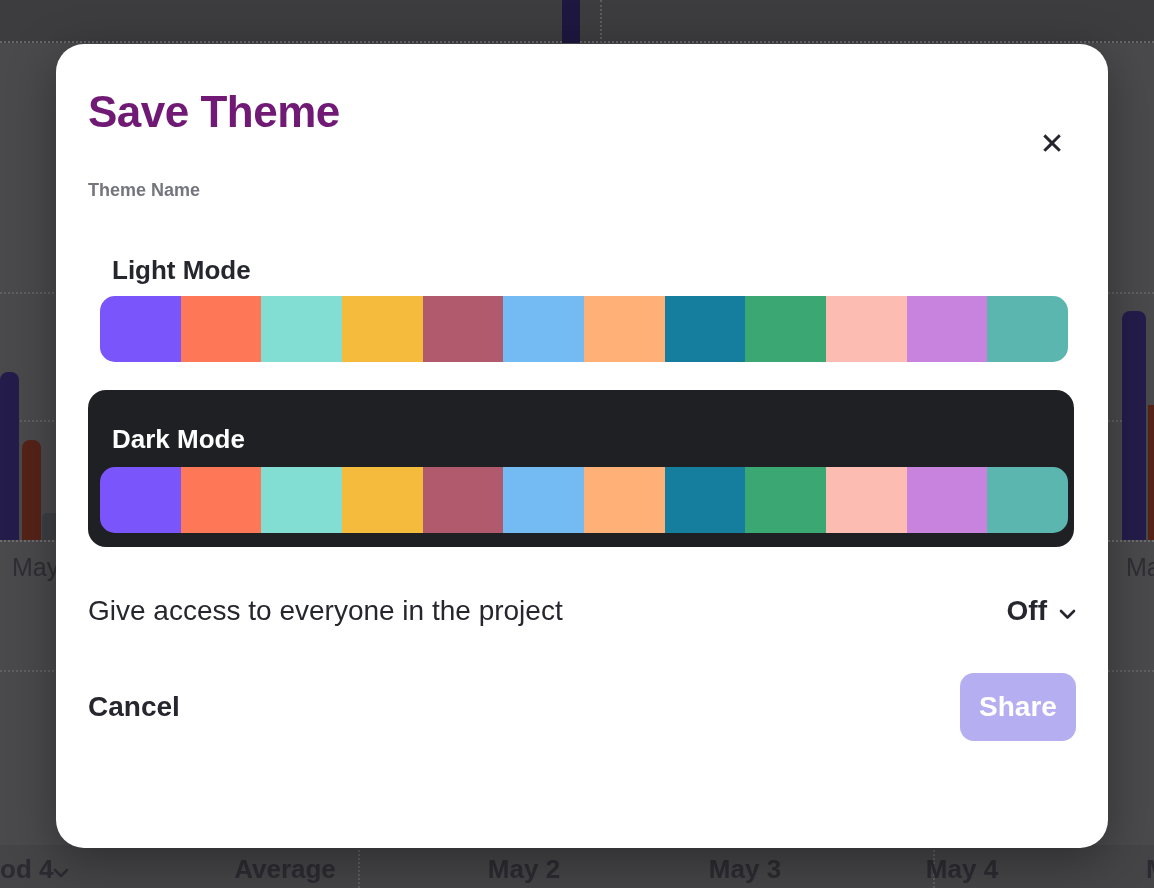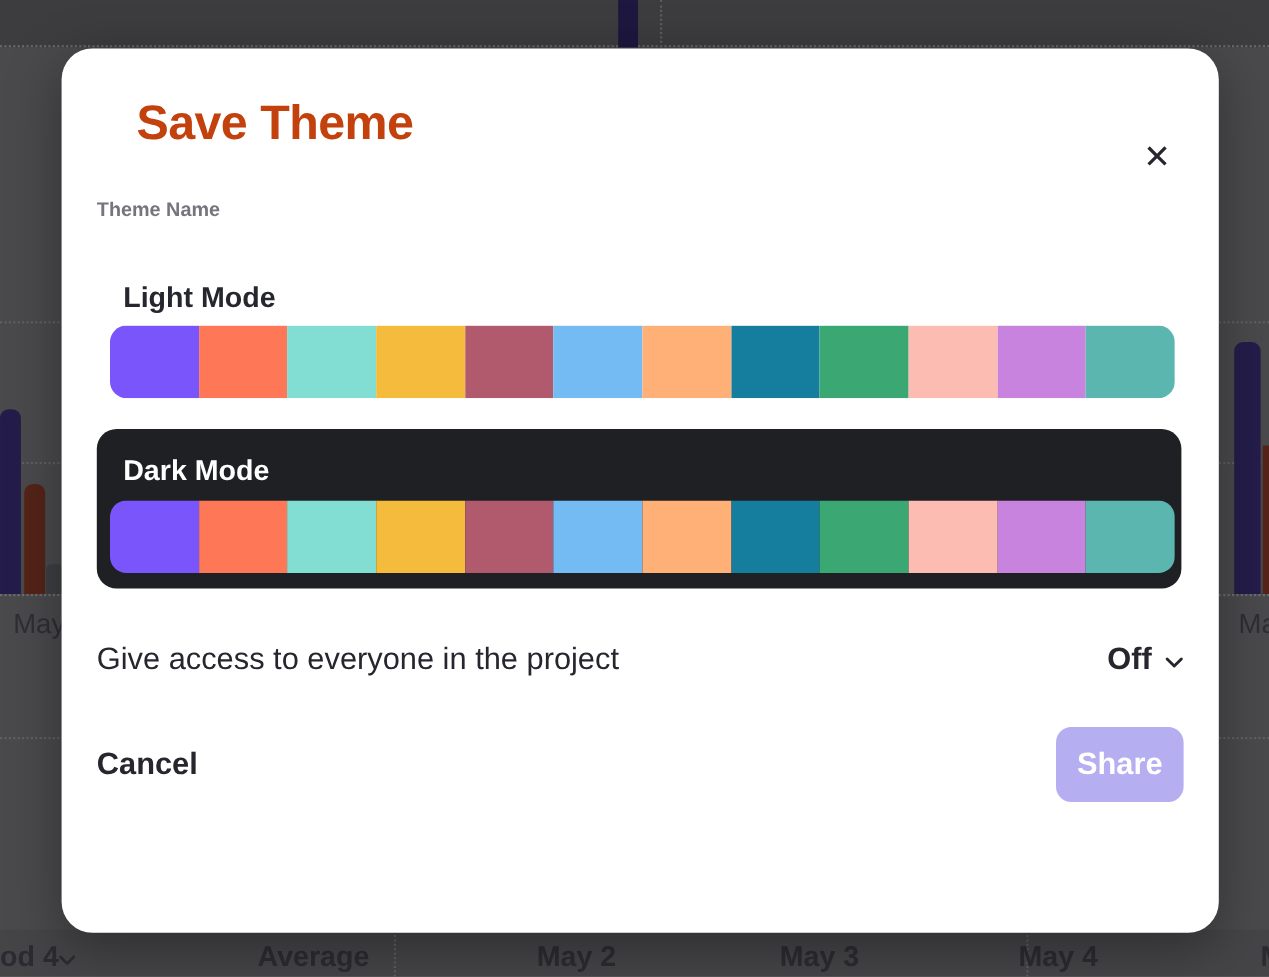--- a/index.html
+++ b/index.html
@@ -31,33 +31,33 @@
   .xl-4 { left:962px; transform:translateX(-50%); }
   .xl-5 { left:1146px; }
   .bg-vdot-bot { position:absolute; top:0; height:43px; border-left:2px dotted #5d5d60; }
   .vb-1 { left:358px; } .vb-2 { left:933px; }
 
   
   .modal { position:absolute; left:56px; top:44px; width:1052px; height:804px; background:#ffffff;
            border-radius:28px; box-shadow:0 12px 48px rgba(0,0,0,0.35); padding:44px 32px 0 32px; }
   .close-btn { position:absolute; top:82px; right:38px; width:36px; height:36px; border:none; background:transparent;
                font-size:30px; font-weight:300; color:#26262e; cursor:pointer; line-height:36px; text-align:center; }
-  .modal-title { font-size:44px; font-weight:700; letter-spacing:-0.5px; color:#c2410c; line-height:1.1;margin-left:36px; }
+  .modal-title { font-size:44px; font-weight:700; letter-spacing:-0.5px; color:#701a75; line-height:1.1; }
   .field-label { margin-top:44px; font-size:18px; font-weight:600; color:#75757e; }
   .input-wrap { position:relative; margin-top:20px; }
   .name-input { width:100%; height:74px; border:2px solid #5b49e0; border-radius:16px; background:#fff;
                 box-shadow:0 0 0 8px #dcd9f8; font-family:"Liberation Sans", sans-serif;
                 font-size:29px; color:#26262e; padding:0 20px 0 18px; outline:none; }
   .name-input::placeholder { color:#8e8e97; }
   .caret { position:absolute; left:16px; top:19px; width:2px; height:36px; background:#26262e; }
   .section-label { margin-top:54px; margin-left:24px; font-size:26px; font-weight:600; color:#26262e; }
   .palette { display:flex; margin-top:10px; margin-left:12px; width:968px; height:66px; border-radius:15px; overflow:hidden; }
   .palette .swatch { flex:1 1 0; }
   .dark-card { margin-top:28px; width:986px; background:#1f2024; border-radius:18px; padding:18px 0 14px 0; }
-  .dark-card .section-label { margin-top:4px; color:#ffffff; }
+  .dark-card .section-label { margin-top:16px; color:#ffffff; }
   .dark-card .palette { margin-top:12px; }
   .access-row { margin-top:48px; display:flex; align-items:center; justify-content:space-between; }
   .access-label { font-size:28px; color:#26262e; }
   .access-select { display:flex; align-items:center; gap:12px; background:transparent; border:none; cursor:pointer;
                    font-family:"Liberation Sans", sans-serif; font-size:28px; font-weight:600; color:#26262e; }
   .actions { margin-top:46px; display:flex; justify-content:space-between; align-items:center; gap:18px; }
   .cancel-btn { border:none; background:transparent; font-family:"Liberation Sans", sans-serif;
                 font-size:28px; font-weight:600; color:#26262e; cursor:pointer; }
   .share-btn { border:none; background:#b5aef0; color:#ffffff; font-family:"Liberation Sans", sans-serif;
                font-size:28px; font-weight:600; border-radius:14px; width:116px; height:68px; cursor:pointer; }

